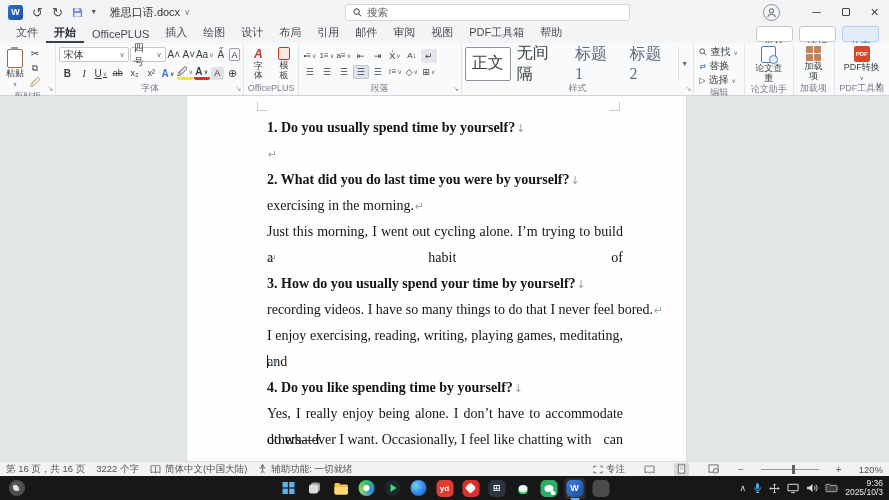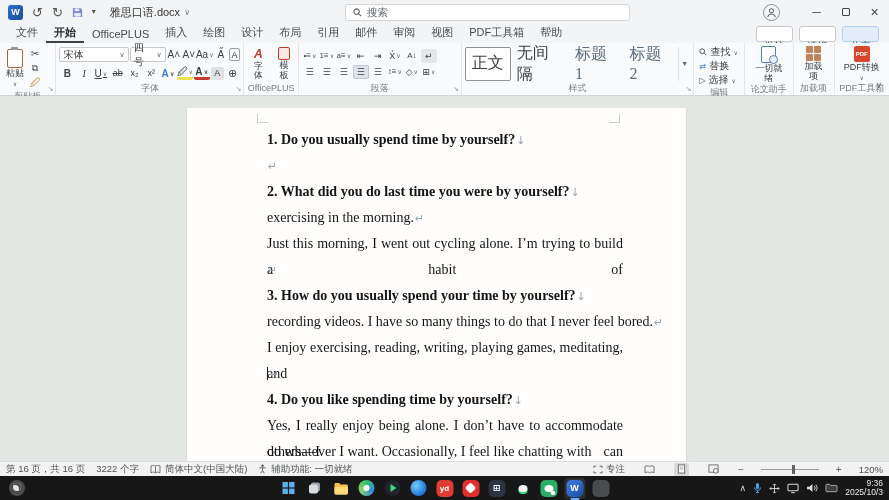--- a/index.html
+++ b/index.html
@@ -55,21 +55,21 @@
   .vbtn { display:flex; align-items:center; gap:3px; font-size:10px; color:#3c4043; height:12px; }
   .collapse { position:absolute; right:7px; bottom:5px; color:#666; font-size:9px; }
   .pdficon { width:16px; height:16px; background:#d9452c; border-radius:2px; color:#fff; font-size:6px; font-weight:bold; display:flex; align-items:center; justify-content:center; }
   .grid-ico { width:15px; height:15px; display:grid; grid-template-columns:1fr 1fr; gap:1px; }
   .grid-ico i { background:#c0845a; border-radius:1px; }
   .doccheck { width:15px; height:17px; border:1.3px solid #4a7ebb; border-radius:2px; position:relative; background:#fff; }
   .doccheck::after { content:""; position:absolute; right:-3px; bottom:-2px; width:7px; height:7px; border:1.5px solid #4a7ebb; border-radius:50%; background:#eaf1fa; }
 
   
   .docarea { position:absolute; top:96px; left:0; right:0; height:365px; background:#e2e7e4; }
-  .page { position:absolute; left:186px; top:12px; width:501px; height:365px; background:#fffefd; border-left:1px solid #d8ddda; border-right:1px solid #d8ddda; overflow:hidden; }
+  .page { position:absolute; left:186px; top:0; width:501px; height:365px; background:#fffefd; border-left:1px solid #d8ddda; border-right:1px solid #d8ddda; overflow:hidden; }
   .cropmark { position:absolute; width:11px; height:9px; border-color:#c9cdc9; }
   .cm-l { left:70px; top:6px; border-left:1px solid #c9cdc9; border-bottom:1px solid #c9cdc9; }
   .cm-r { right:66px; top:6px; border-right:1px solid #c9cdc9; border-bottom:1px solid #c9cdc9; }
   .textcol { position:absolute; left:80px; top:19px; width:356px; font-family:"Liberation Serif","DejaVu Serif",serif; font-size:14px; color:#141414; }
   .ln { height:26px; line-height:26px; white-space:nowrap; }
   .ln.h { font-weight:bold; }
   .ln.j { white-space:normal; text-align:justify; text-align-last:justify; }
   .mk { color:#92a5b4; font-family:"DejaVu Sans",sans-serif; font-size:11px; margin-left:1px; font-weight:normal; }
   .caret { display:inline-block; width:1px; height:13px; background:#1a1a1a; vertical-align:-2px; margin-right:1px; }
 
@@ -306,21 +306,21 @@
             <span class="v" style="font-size:6px;color:#666;">∨</span>
         </div>
       </div>
       <div class="rg-label">编辑</div>
     </div>
 
     <div class="rgroup" style="width:50px;">
       <div class="rg-body" style="justify-content:center;">
         <div class="bigbtn">
           <span class="doccheck"></span>
-          <span class="cap">一切就绪</span>
+          <span class="cap">论文查重</span>
         </div>
       </div>
       <div class="rg-label">论文助手</div>
     </div>
 
     <div class="rgroup" style="width:42px;">
       <div class="rg-body" style="justify-content:center;">
         <div class="bigbtn" style="width:30px;">
           <span class="grid-ico">
               <i></i>

